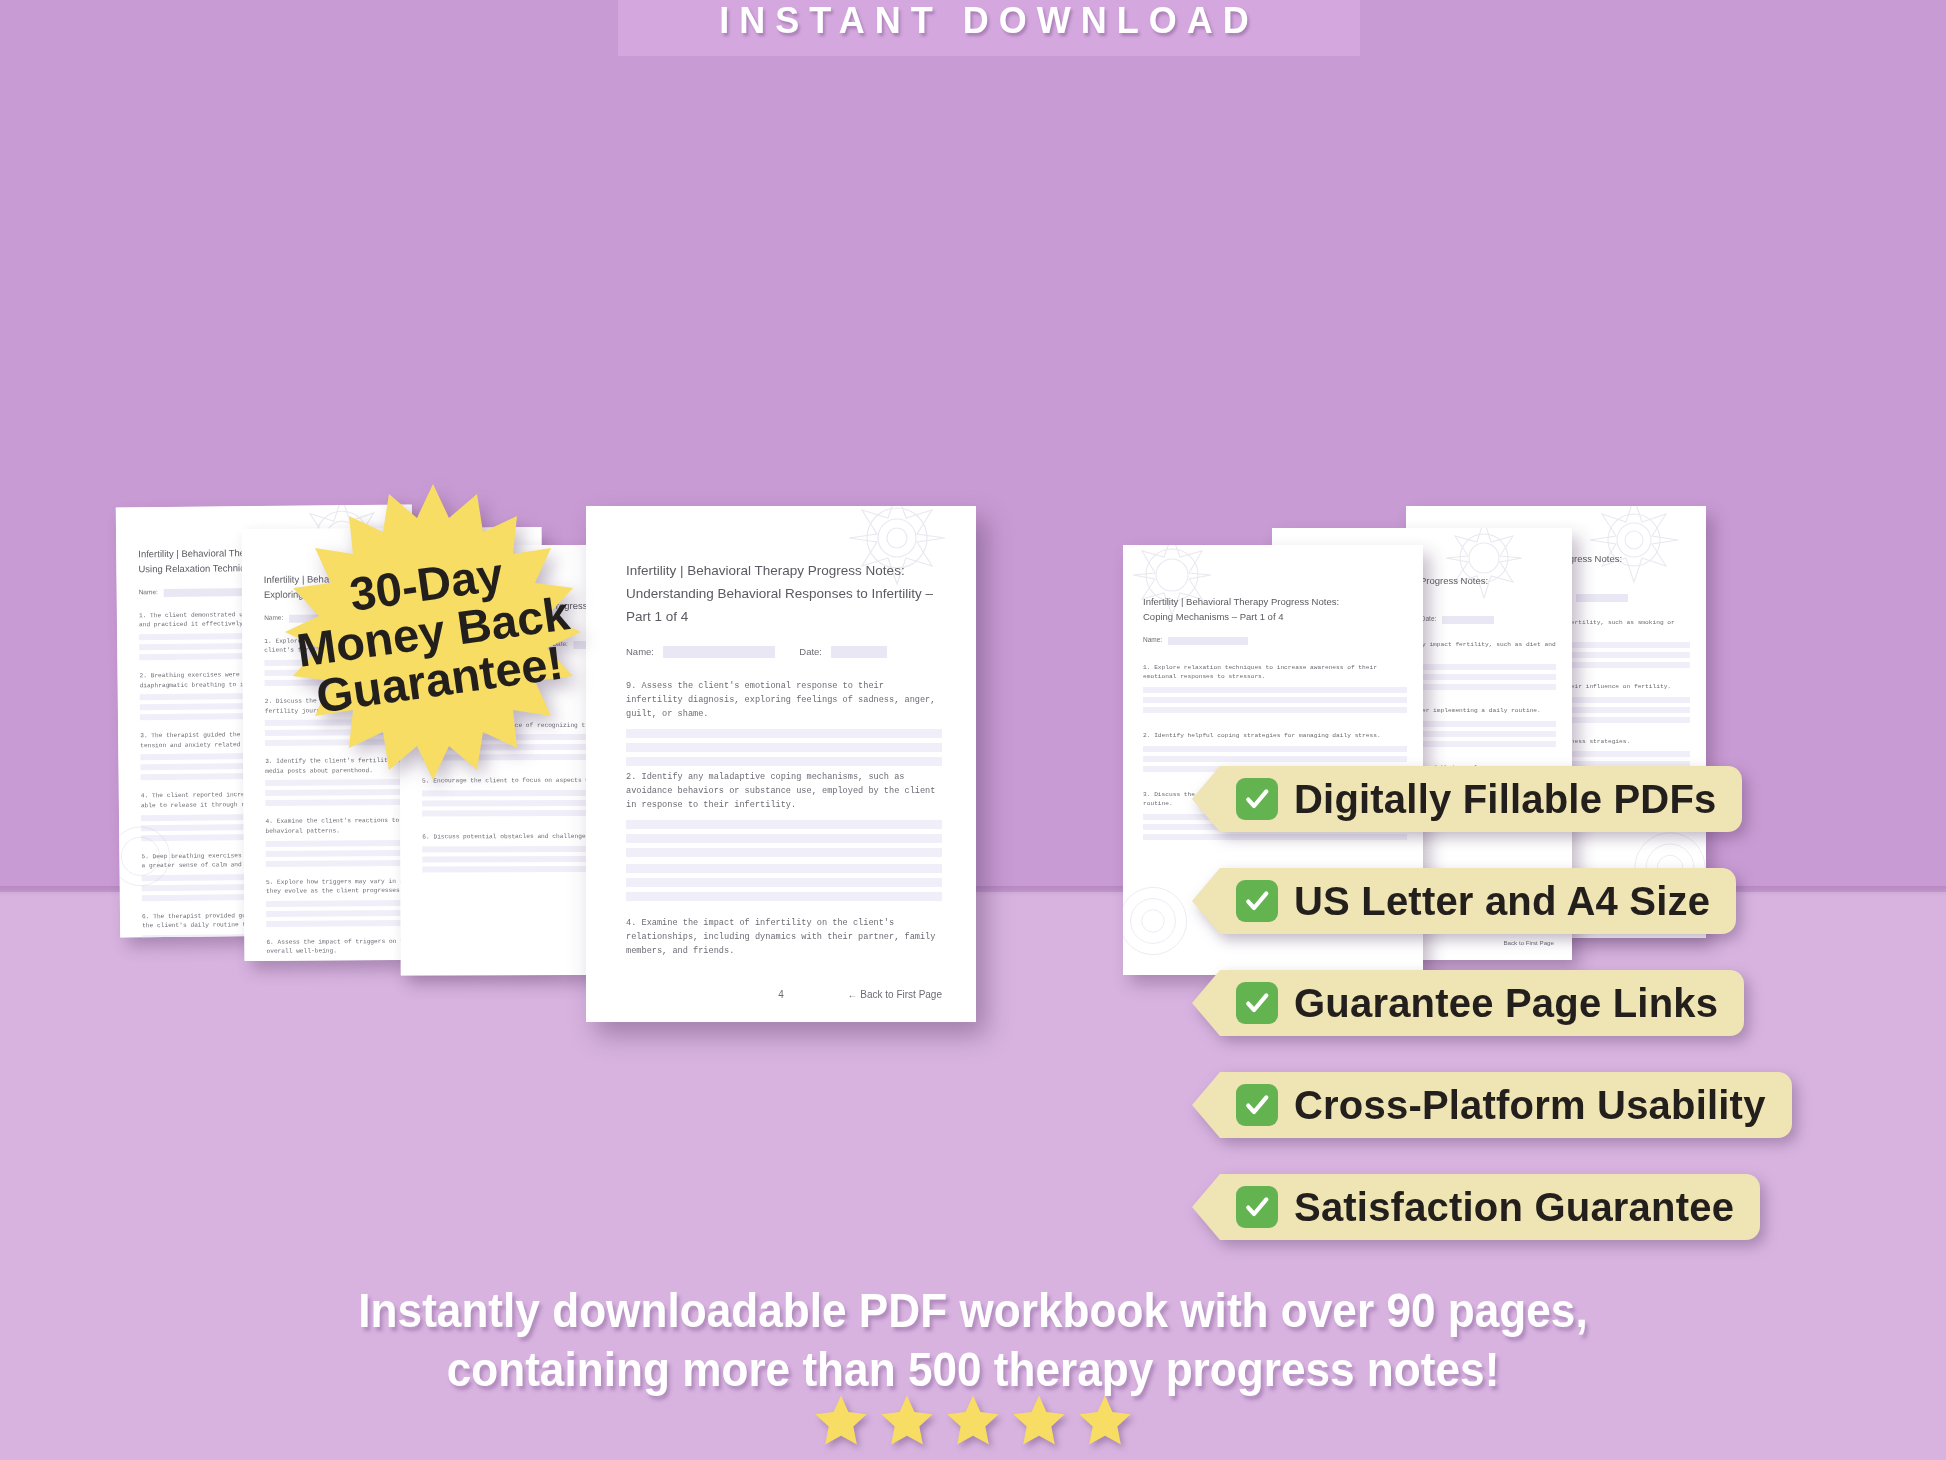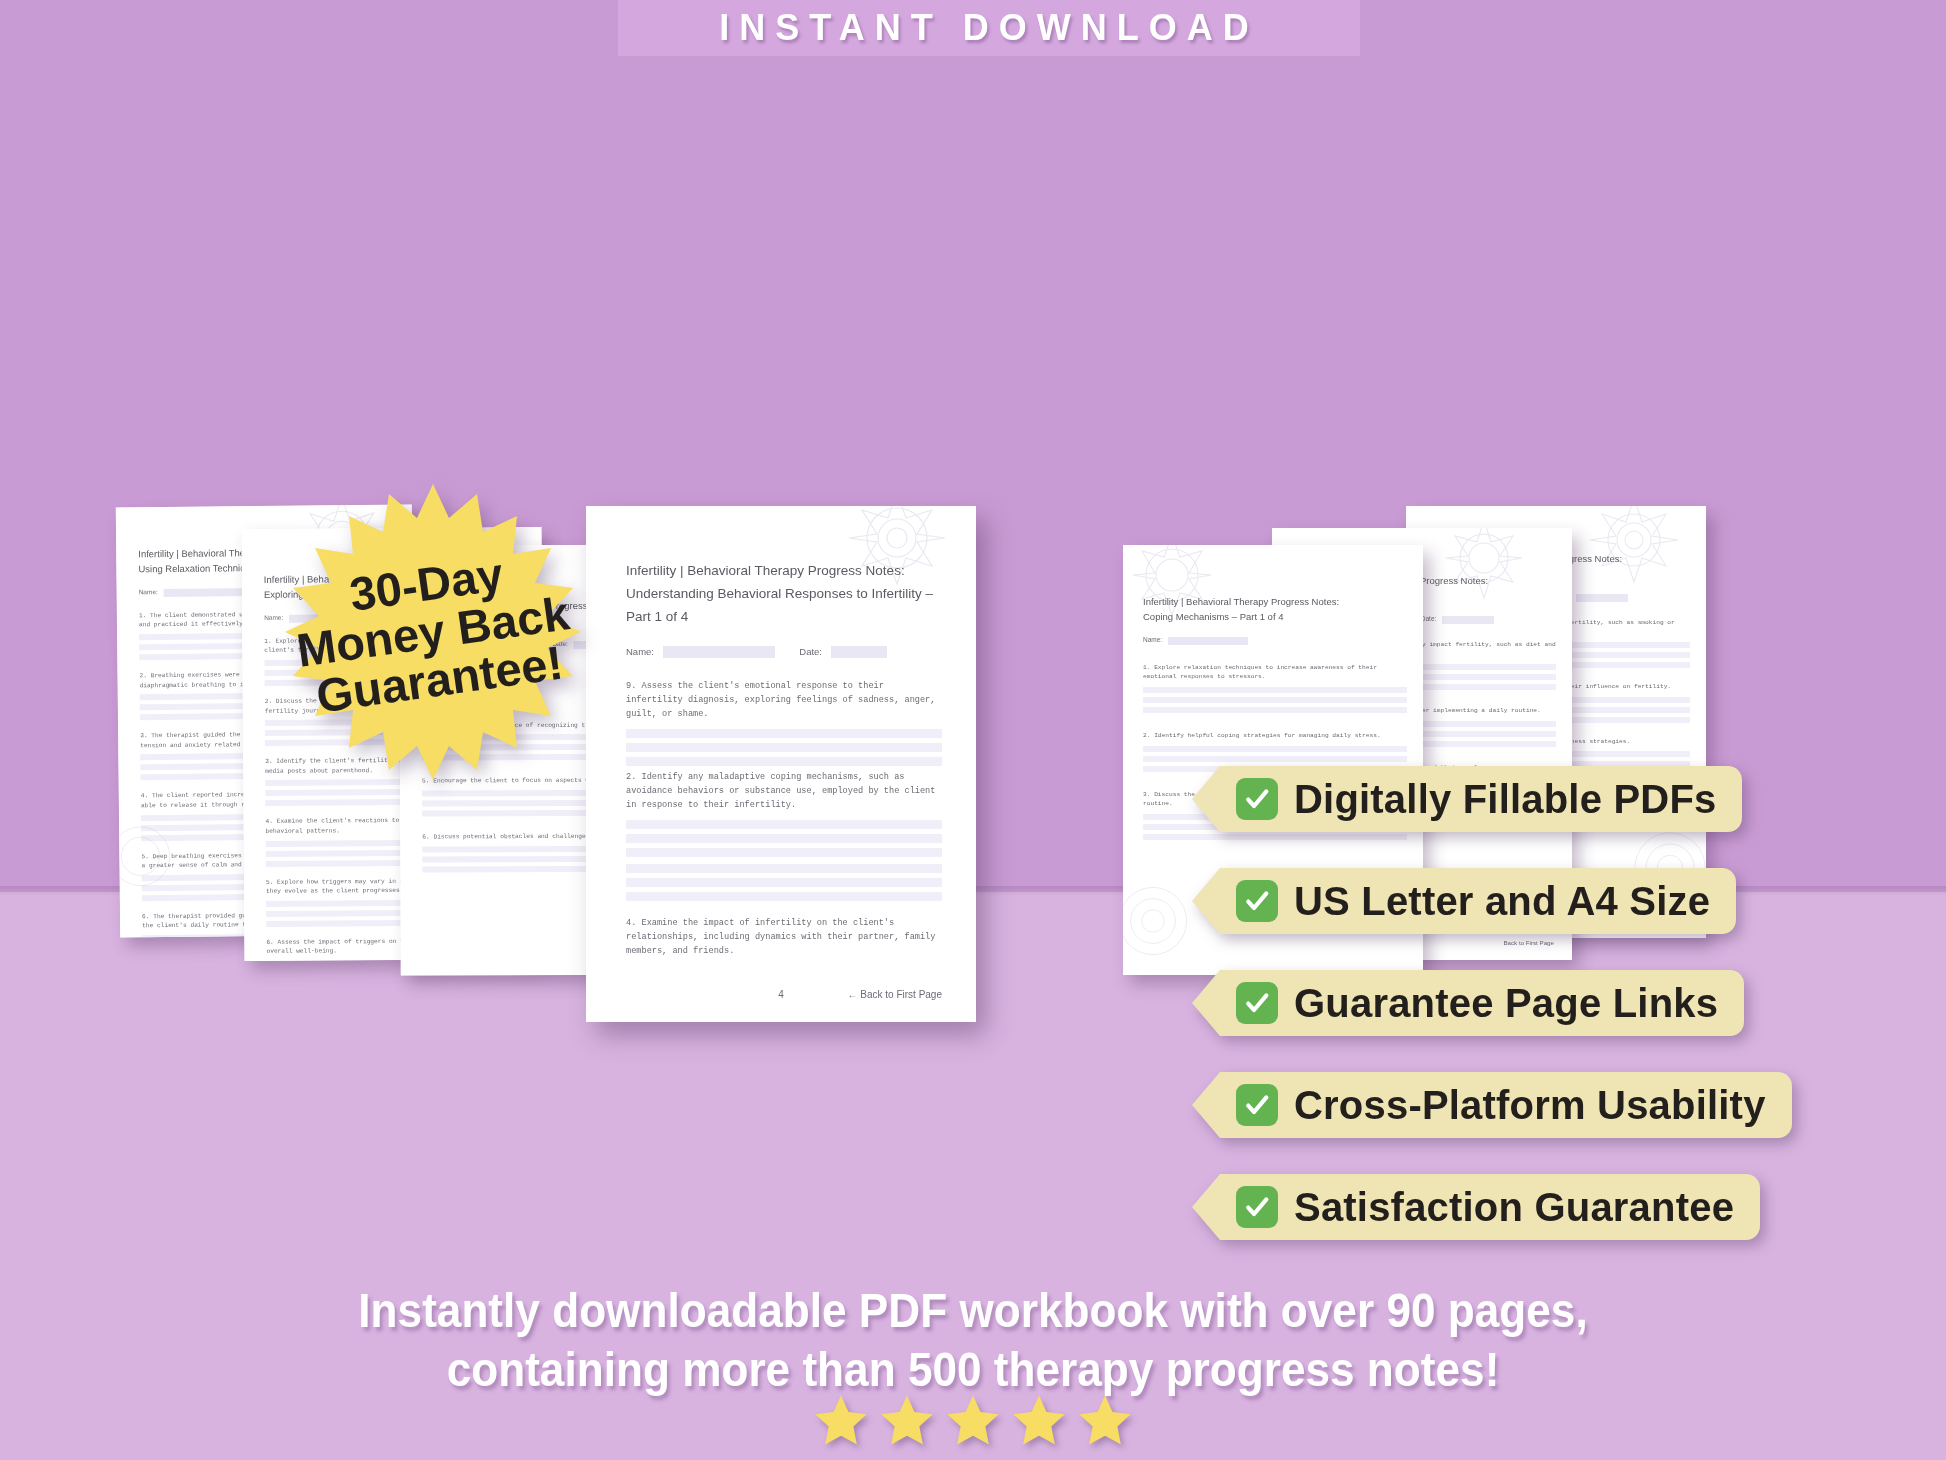--- a/index.html
+++ b/index.html
@@ -12,21 +12,21 @@
 
   
   .bg-top{position:absolute;left:0;top:0;width:1946px;height:892px;background:#c99bd4;}
   .bg-bottom{position:absolute;left:0;top:892px;width:1946px;height:568px;background:#d8b3e0;}
   .bg-seam{position:absolute;left:0;top:886px;width:1946px;height:10px;
            background:linear-gradient(to bottom, rgba(90,60,105,.18), rgba(90,60,105,0));}
 
   
   .id-banner{
     position:absolute;left:618px;top:0;width:742px;height:56px;
-    background:#d4a8de;display:flex;align-items:center;justify-content:center;
+    background:#d4a8de;display:flex;align-items:flex-start;justify-content:center;
   }
   .id-banner span{
     font-family:"Liberation Sans", sans-serif;
     font-weight:bold;font-size:36px;letter-spacing:10px;color:#ffffff;
     text-shadow:2px 3px 3px rgba(120,80,135,.45);
     white-space:nowrap;
   }
 
   
   .head-wrap{position:absolute;left:0;top:120px;width:1946px;text-align:center;}

